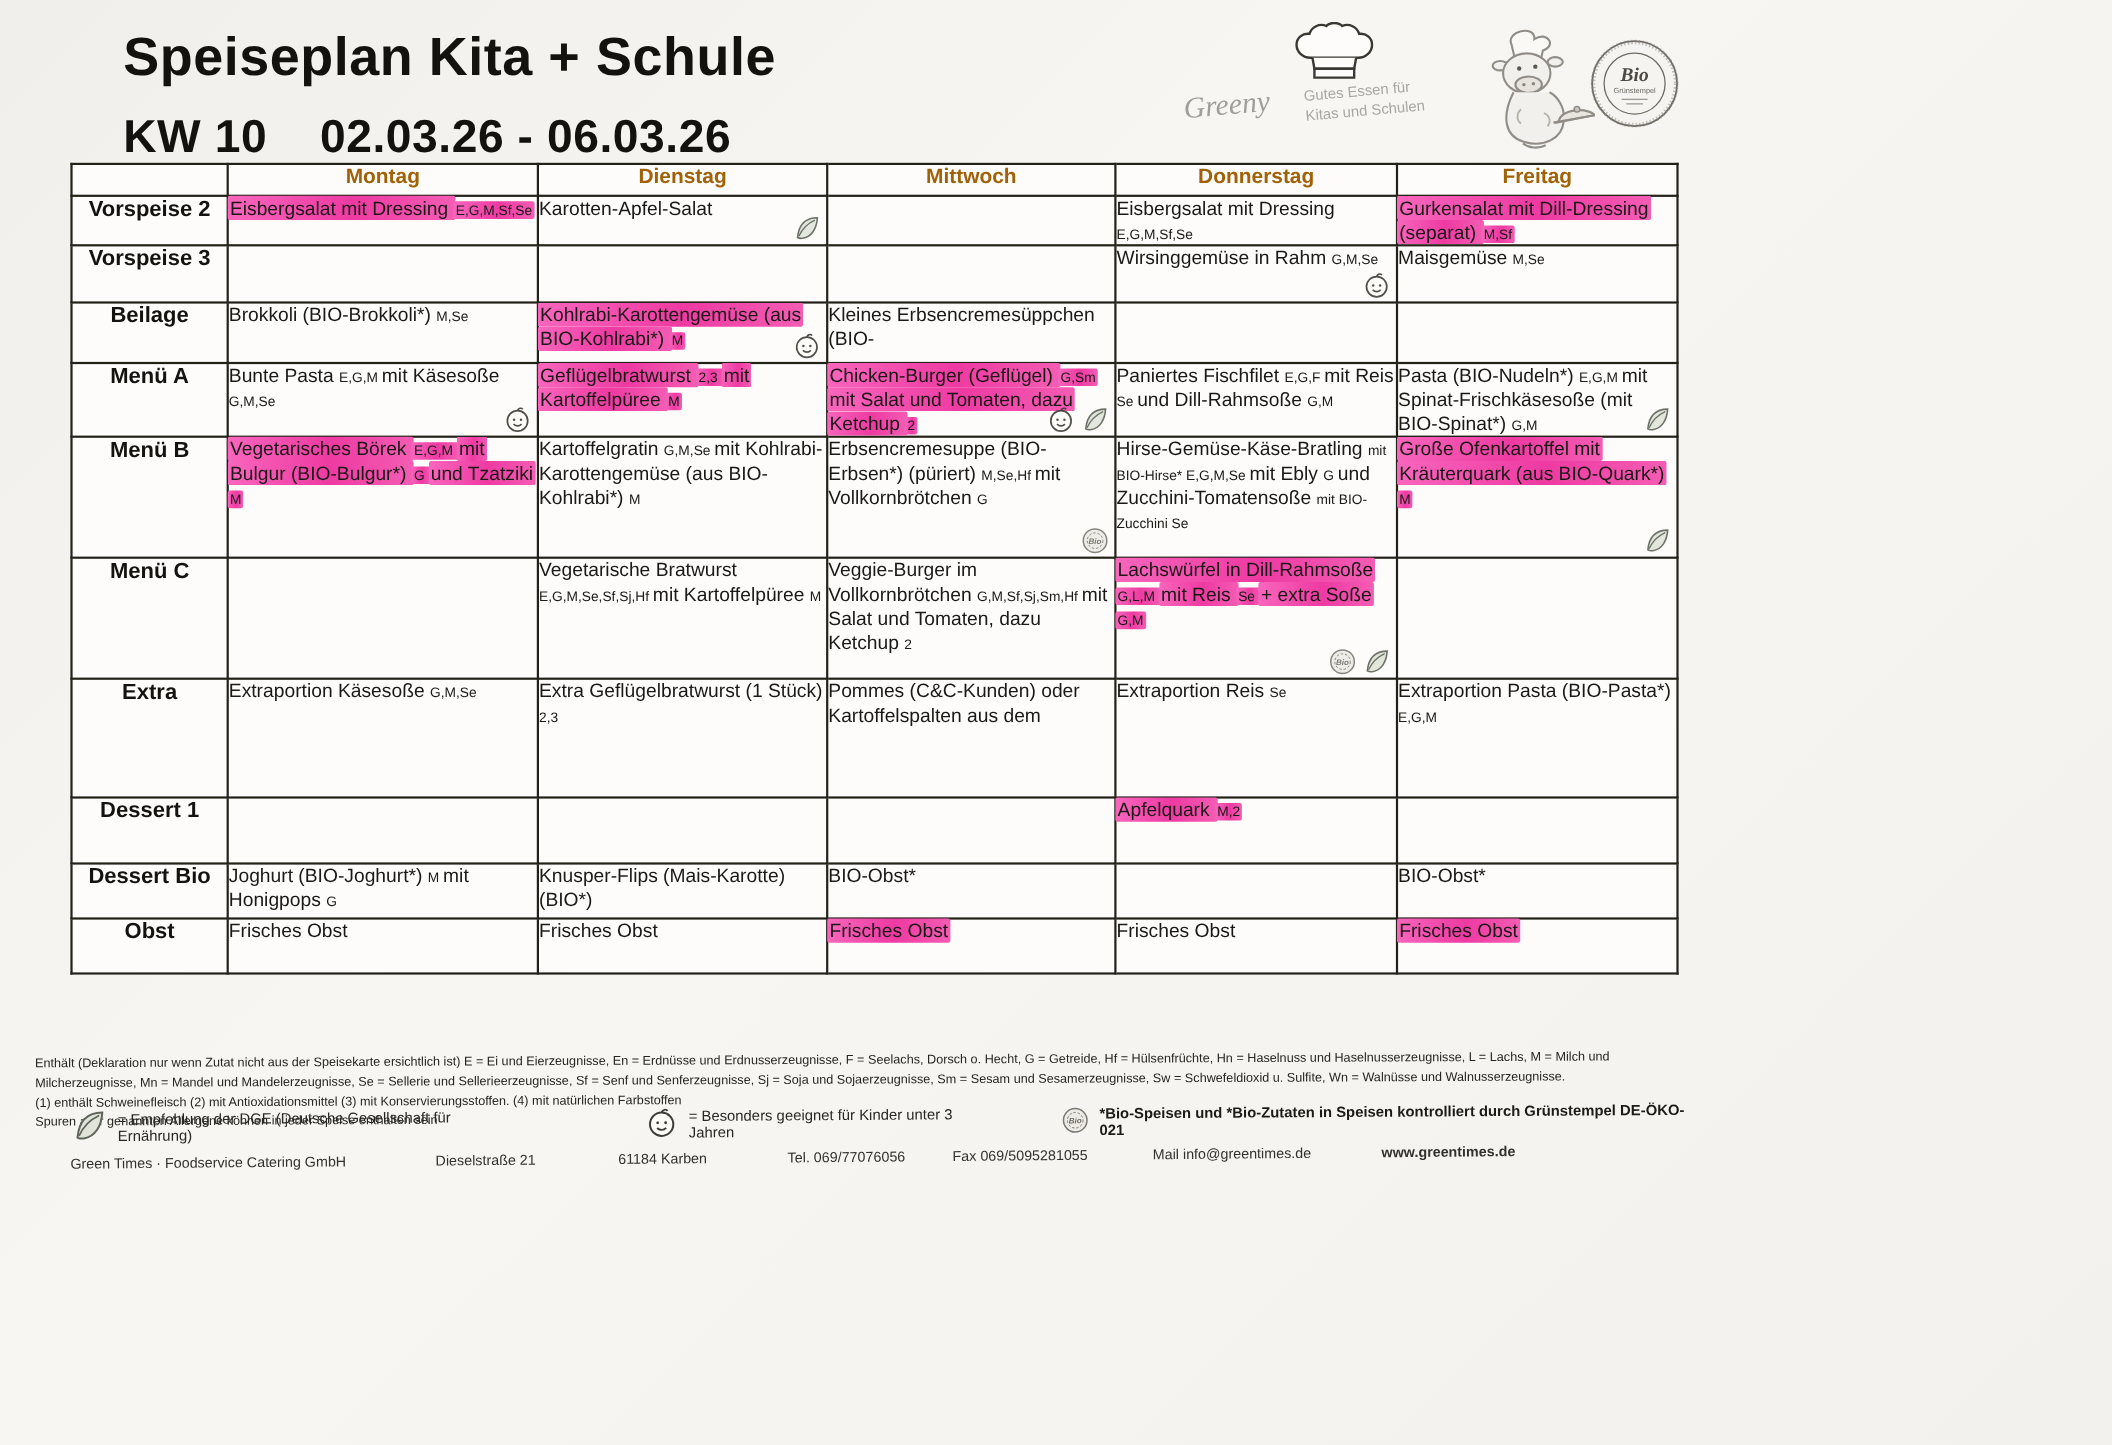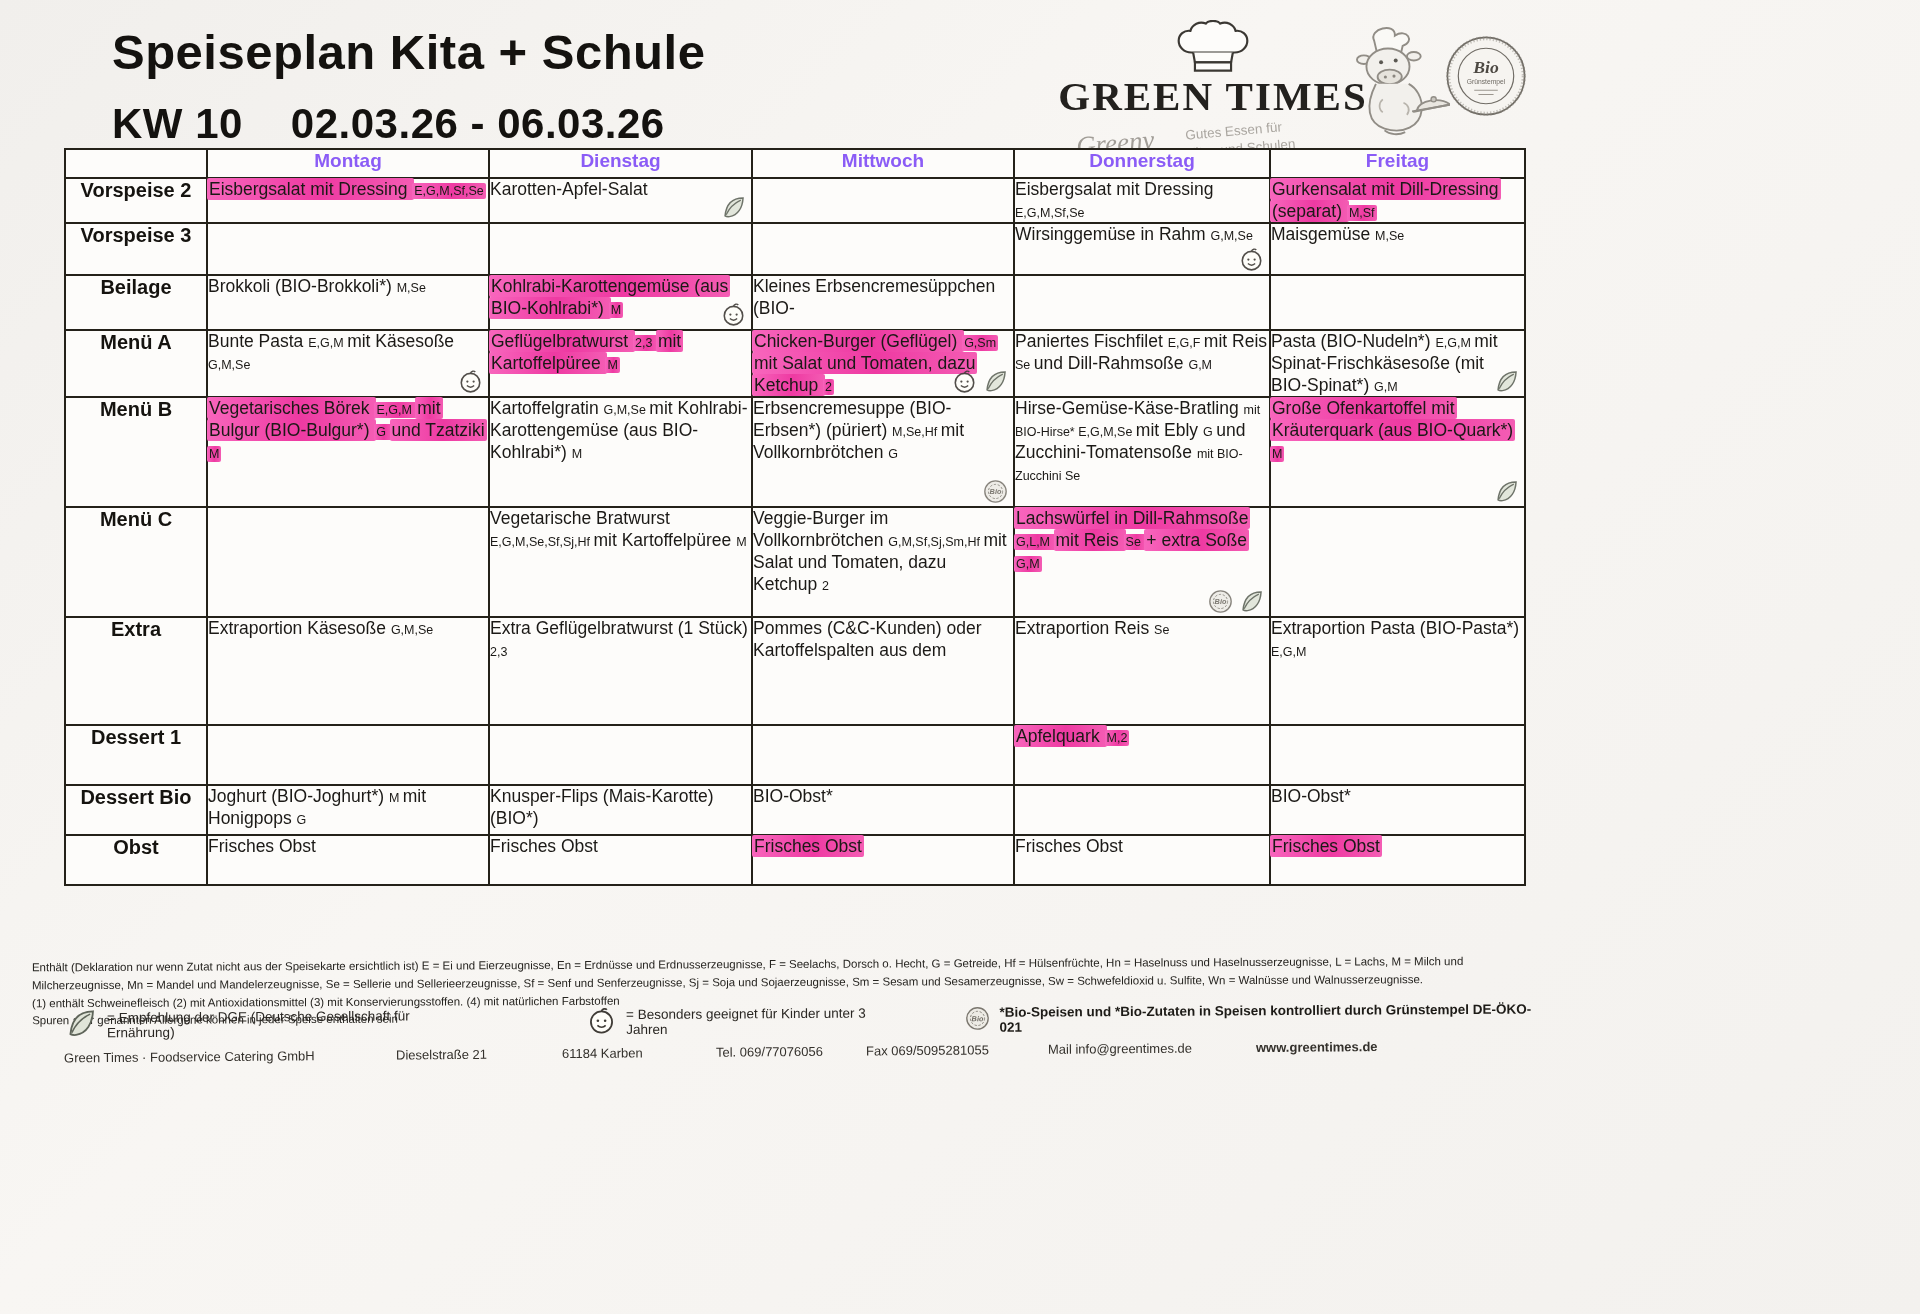--- a/index.html
+++ b/index.html
@@ -17,21 +17,21 @@
   .brand-name{font-family:"Liberation Serif",serif;font-size:41px;font-weight:bold;letter-spacing:2px;color:#23211e;white-space:nowrap;}
   .brand-tag{position:relative;height:50px;margin-top:2px;}
   .brand-script{position:absolute;left:18px;top:6px;font-family:"Liberation Serif",serif;font-style:italic;font-size:27px;color:#a19d97;transform:rotate(-5deg);}
   .brand-sub{position:absolute;left:128px;top:0;font-size:13.5px;line-height:1.35;color:#aaa6a0;text-align:left;transform:rotate(-5deg);}
   .mascot{position:absolute;left:1338px;top:18px;}
   .bio-stamp-big{position:absolute;left:1444px;top:34px;}
 
   
   table.menu{position:absolute;left:64px;top:148px;width:1460px;border-collapse:collapse;table-layout:fixed;background:#fdfcfa;}
   table.menu th,table.menu td{border:2px solid #242119;vertical-align:top;padding:0;}
-  thead th{height:27px;font-size:19px;font-weight:bold;text-align:center;padding-top:2px;color:#8b5cf6;}
+  thead th{height:27px;font-size:19px;font-weight:bold;text-align:center;padding-top:2px;color:#a16207;}
   th.row-label{font-size:20px;font-weight:bold;text-align:center;padding-top:4px;color:#15130f;}
   td.cell-td{position:relative;padding:3px 8px 3px 8px;font-size:17.5px;line-height:1.24;}
   .seg{color:#1b1916;}
   .seg.a{font-size:12.5px;}
   .hl-on{background:linear-gradient(93deg,#f866bd 0%,#ee3aa2 55%,#f45db4 100%);
     padding:1px 2px;margin:0 -1px;border-radius:2px;
     box-decoration-break:clone;-webkit-box-decoration-break:clone;}
   .cell-icons{position:absolute;right:4px;bottom:1px;display:flex;gap:4px;align-items:flex-end;}
   .cell-icons svg{width:27px;height:27px;opacity:.9;}
   tbody tr:nth-child(1){height:30px}
@@ -73,21 +73,20 @@
   <div class="kw-line">
     <span class="kw-week">KW 10</span><span>02.03.26 - 06.03.26</span>
   </div>
 
   <div class="brand">
     <svg class="brand-hat" width="86" height="56" viewBox="0 0 90 62">
       <path d="M21 36c-8 0-14-6-14-13 0-7 6-12 13-11C22 5 30 1 37 4c3-4 13-4 16 0 7-3 15 1 17 8 7-1 13 4 13 11 0 7-6 13-14 13z" fill="#fdfcfa" stroke="#3b3833" stroke-width="2.4"></path>
       <path d="M23 36l2 11h40l2-11" fill="#fdfcfa" stroke="#3b3833" stroke-width="2.4"></path>
       <path d="M25 47h40v9H25z" fill="#fdfcfa" stroke="#3b3833" stroke-width="2.4"></path>
     </svg>
-    <div class="brand-name">GREEN TIMES</div>
     <div class="brand-tag">
       <span class="brand-script">Greeny</span>
       <span class="brand-sub">
         <span>Gutes Essen für</span><br>
         <span>Kitas und Schulen</span>
       </span>
     </div>
   </div>
 
   <svg class="mascot" width="112" height="142" viewBox="0 0 130 160">

